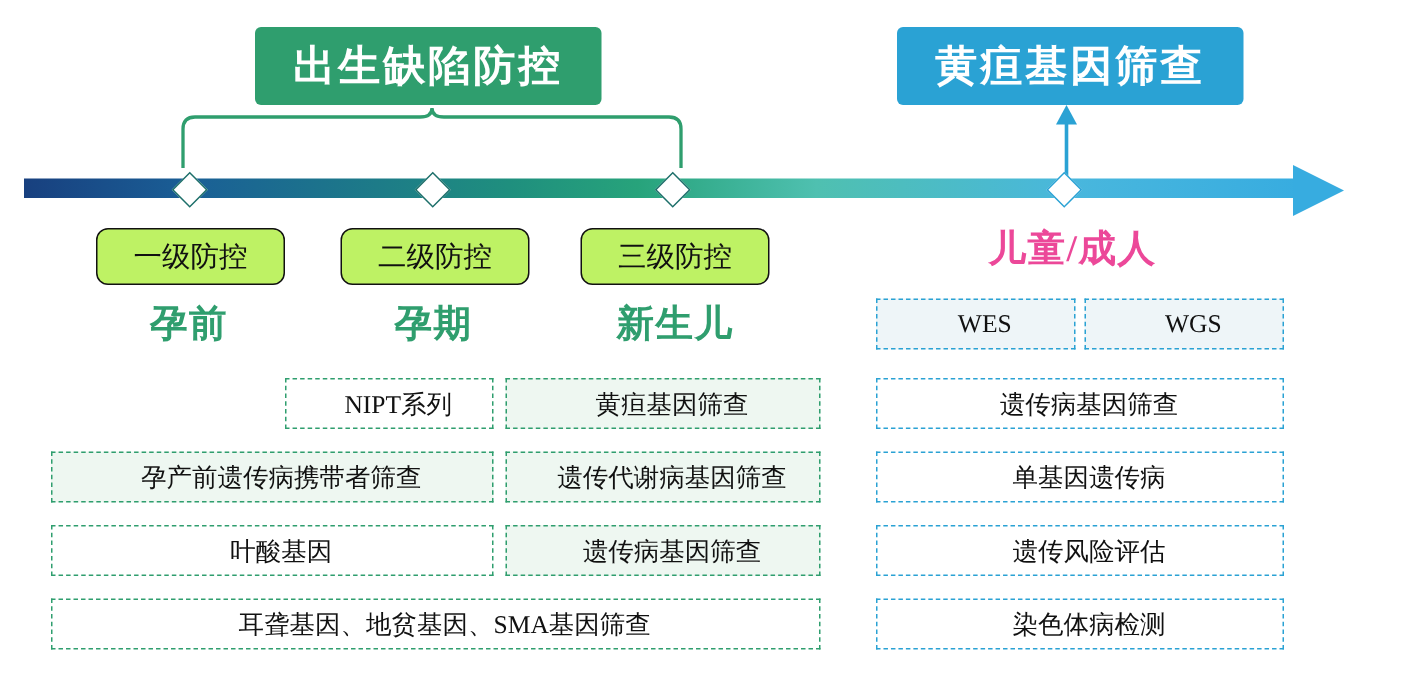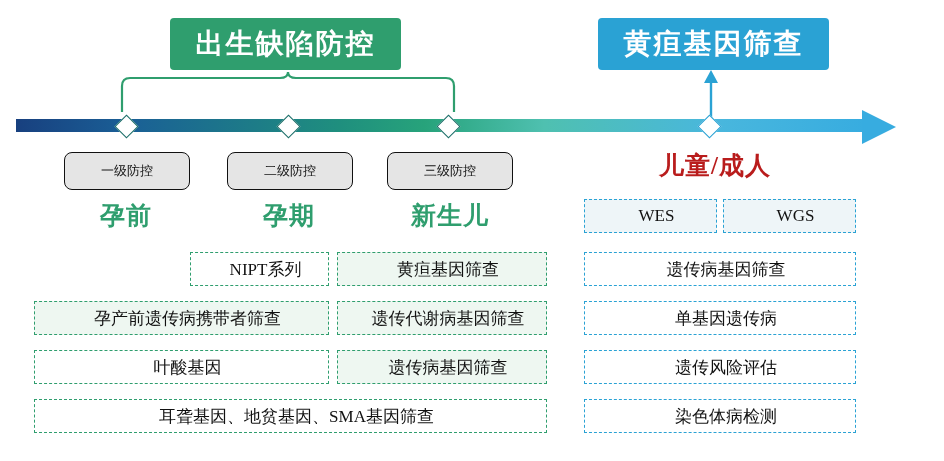--- a/index.html
+++ b/index.html
@@ -105,40 +105,40 @@
     width: 22px;
     height: 52px;
   }
 
   
   .level-box {
     position: absolute;
     height: 36px;
     border: 1.6px solid #111111;
     border-radius: 8px;
-    background: #e5e5e5;
+    background: #bef264;
     display: flex;
     align-items: center;
     justify-content: center;
-    font-size: 13px;
+    font-size: 19px;
     color: #111111;
     font-family: "Liberation Serif", serif;
   }
 
   
   .stage-caption {
     position: absolute;
     font-size: 25px;
     font-weight: bold;
     letter-spacing: 1px;
     text-align: center;
     font-family: "Liberation Serif", serif;
   }
   .cap-green { color: #2f9e6e; }
-  .cap-blue  { color: #b91c1c; }
+  .cap-blue  { color: #ec4899; }
 
   
   .card {
     position: absolute;
     display: flex;
     align-items: center;
     justify-content: center;
     font-size: 17px;
     color: #111111;
     background: #ffffff;

